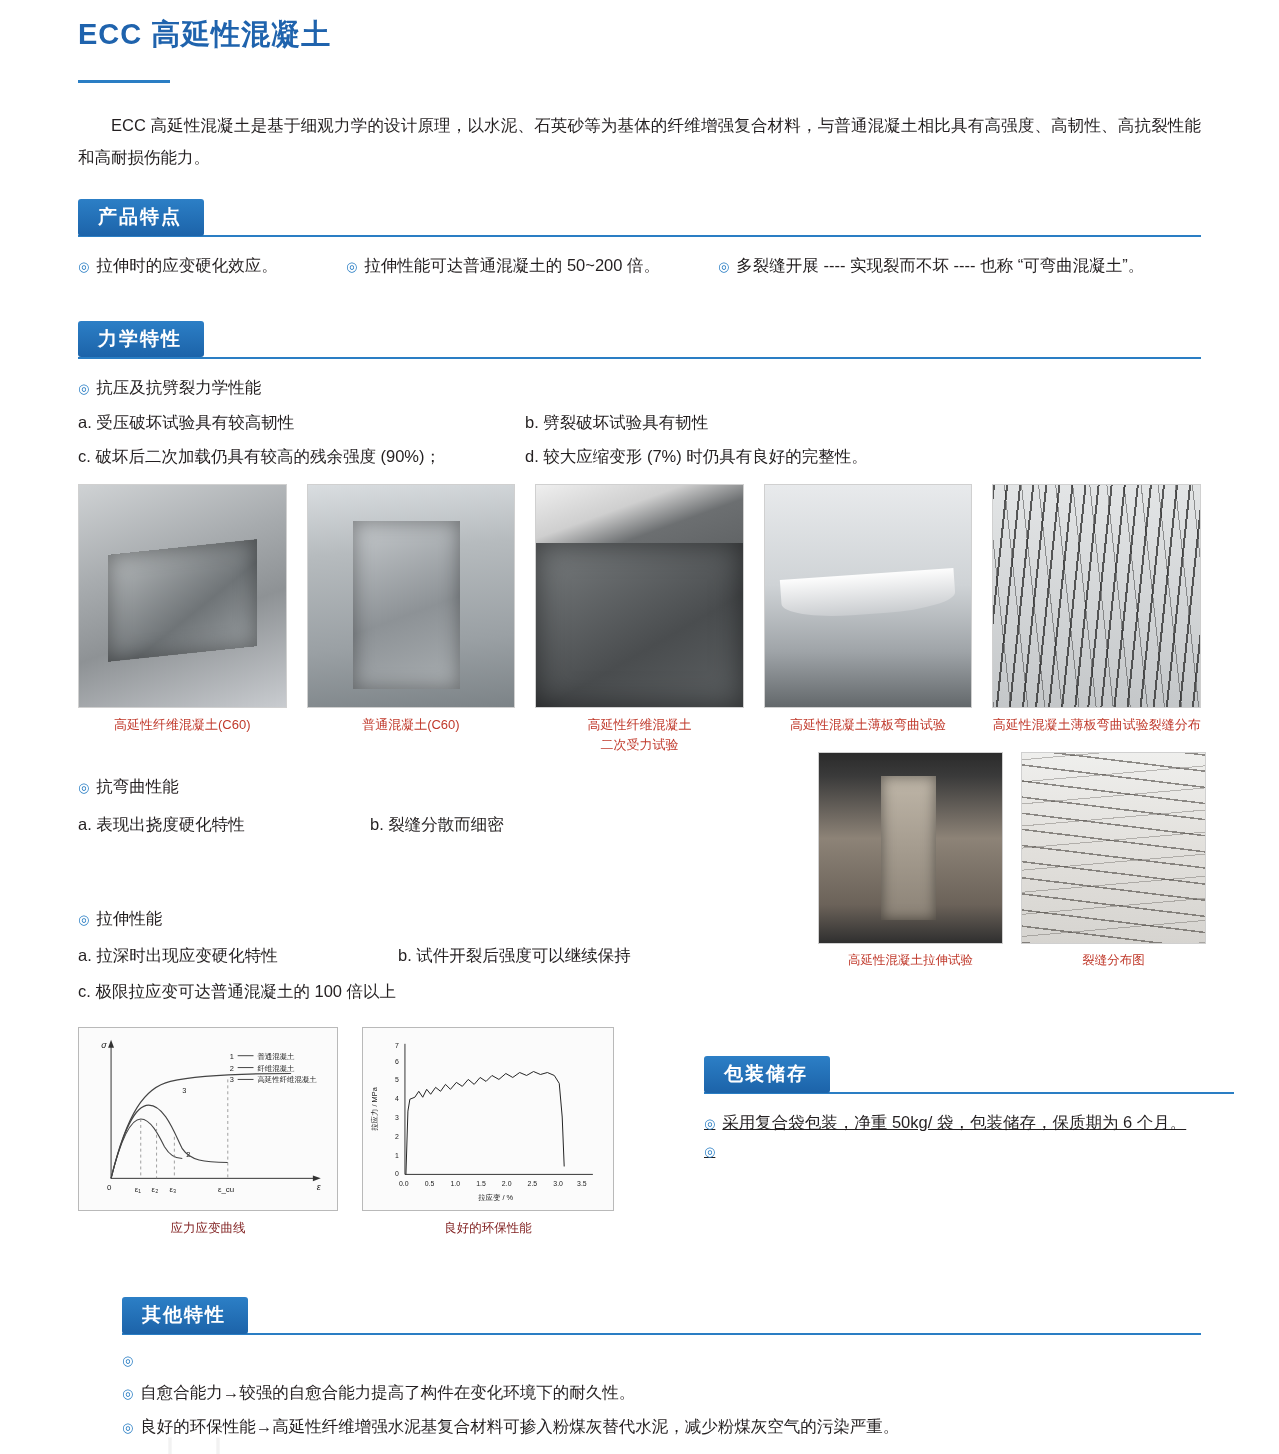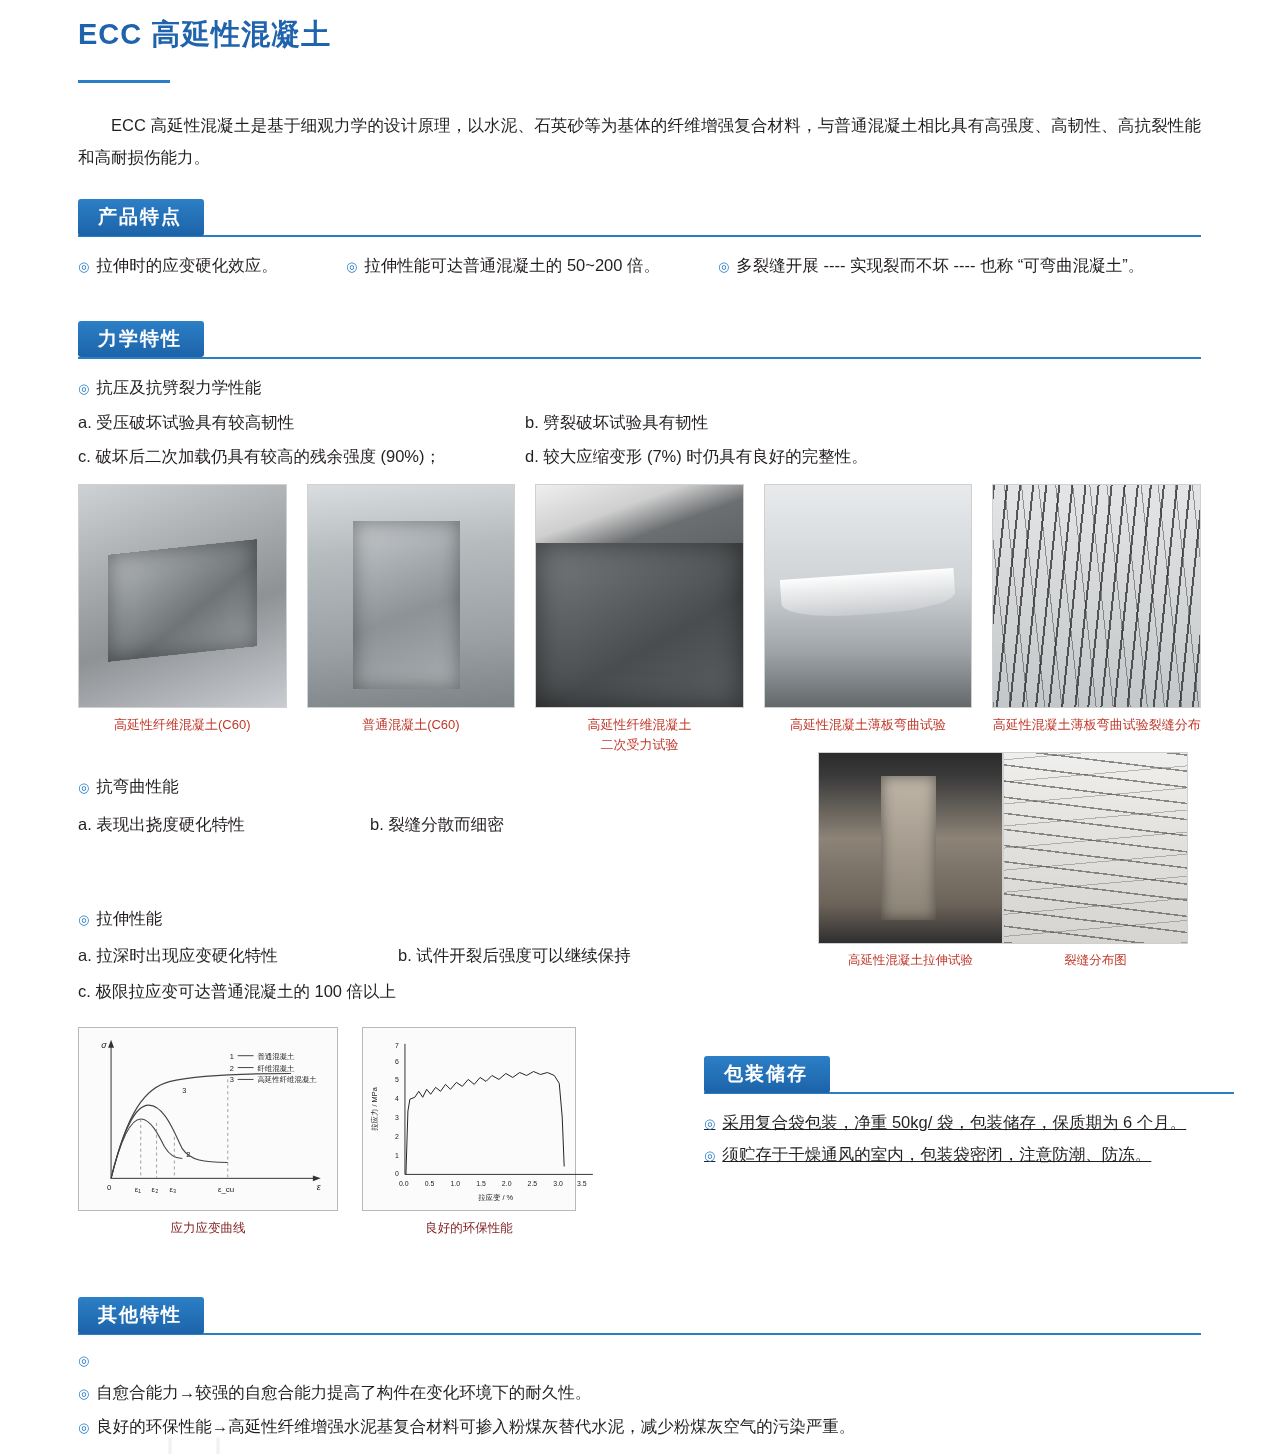--- a/index.html
+++ b/index.html
@@ -173,20 +173,21 @@
       repeating-linear-gradient(84deg, rgba(40,40,40,.45) 0 1px, rgba(255,255,255,0) 1px 17px),
       linear-gradient(180deg,#e3e5e6,#c4c7c9);
   }
 
   
   .right-figs {
     position: absolute;
     left: 818px;
     top: 752px;
     display: flex;
+    gap: 18px;
   }
   .rfig { width: 185px; }
   .rfig .ph { width: 100%; height: 192px; border: 1px solid #d0d0d0; box-sizing: border-box; position: relative; overflow:hidden;}
   .rfig .cap { margin-top: 8px; text-align: center; font-size: 12.5px; color: #c0392b; }
   .ph-f { background: linear-gradient(180deg,#2b2b2b 0%, #3a3a3a 12%, #8d8377 45%, #6b6259 80%, #2f2f2f 100%); }
   .ph-f:after{
     content:"";
     position:absolute; left:34%; top:12%; width:30%; height:76%;
     background: linear-gradient(180deg,#bfb6a8,#8b8276);
     box-shadow: inset 0 0 14px rgba(0,0,0,.5);
@@ -209,21 +210,21 @@
   }
   .two-col-ab .x1 { width: 292px; }
 
   
   .charts {
     margin: 24px 0 0 78px;
     display: flex;
     gap: 24px;
   }
   .chart-box { width: 260px; }
-  .chart-box.wide { width: 214px; }
+  .chart-box.wide { width: 252px; }
   .chart-frame {
     width: 100%;
     height: 184px;
     border: 1px solid #b9b9b9;
     background: #fbfbfb;
     box-sizing: border-box;
   }
   .chart-cap {
     margin-top: 9px;
     text-align: center;
@@ -257,21 +258,21 @@
   }
   .pack-line {
     display: flex;
     align-items: baseline;
     font-size: 16.5px;
     margin-top: 14px;
     line-height: 1.7;
   }
 
   
-  .other-wrap { margin-top: 60px; }
+  .other-wrap { margin-top: 60px; margin-left: 44px; }
   .other-line {
     margin: 14px 78px 0 78px;
     display: flex;
     align-items: baseline;
     font-size: 16.5px;
     line-height: 1.7;
   }
   .spacer-bottom { height: 46px; }
 
   .wm {
@@ -471,21 +472,20 @@
     <div class="pack-head">
       <span class="tag">包装储存</span>
       <span class="rule"></span>
     </div>
     <div class="pack-line">
       <span class="circ">◎</span>
       <span>采用复合袋包装，净重 50kg/ 袋，包装储存，保质期为 6 个月。</span>
     </div>
     <div class="pack-line" style="margin-top:4px;">
       <span class="circ">◎</span>
-      <span>须贮存于干燥通风的室内，包装袋密闭，注意防潮、防冻。</span>
     </div>
   </div>
 
   <div class="other-wrap">
     <div class="section-head">
       <span class="tag">其他特性</span>
       <span class="rule"></span>
     </div>
     <div class="other-line">
       <span class="circ">◎</span>

